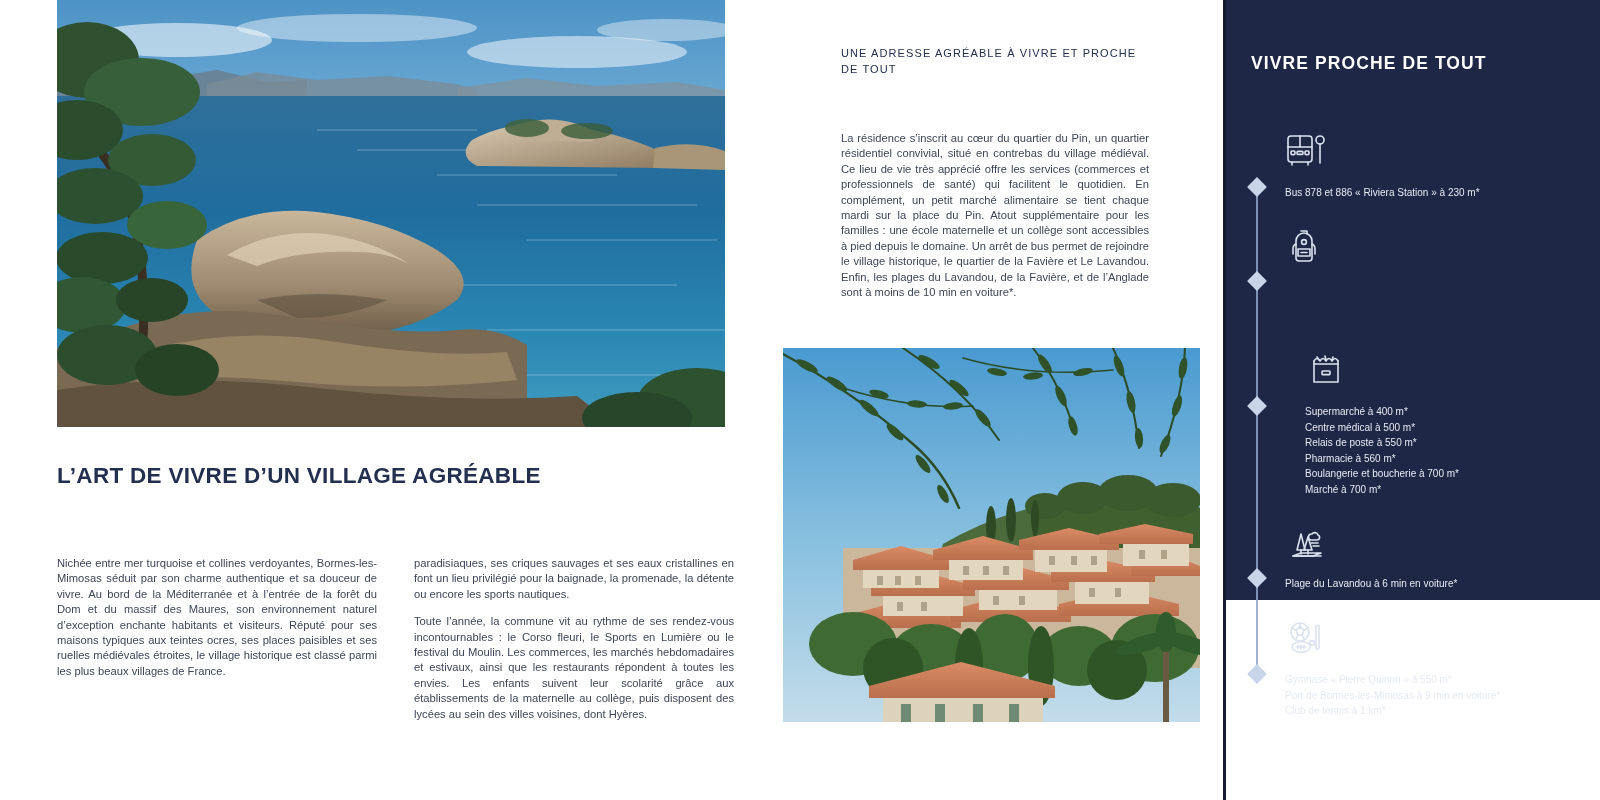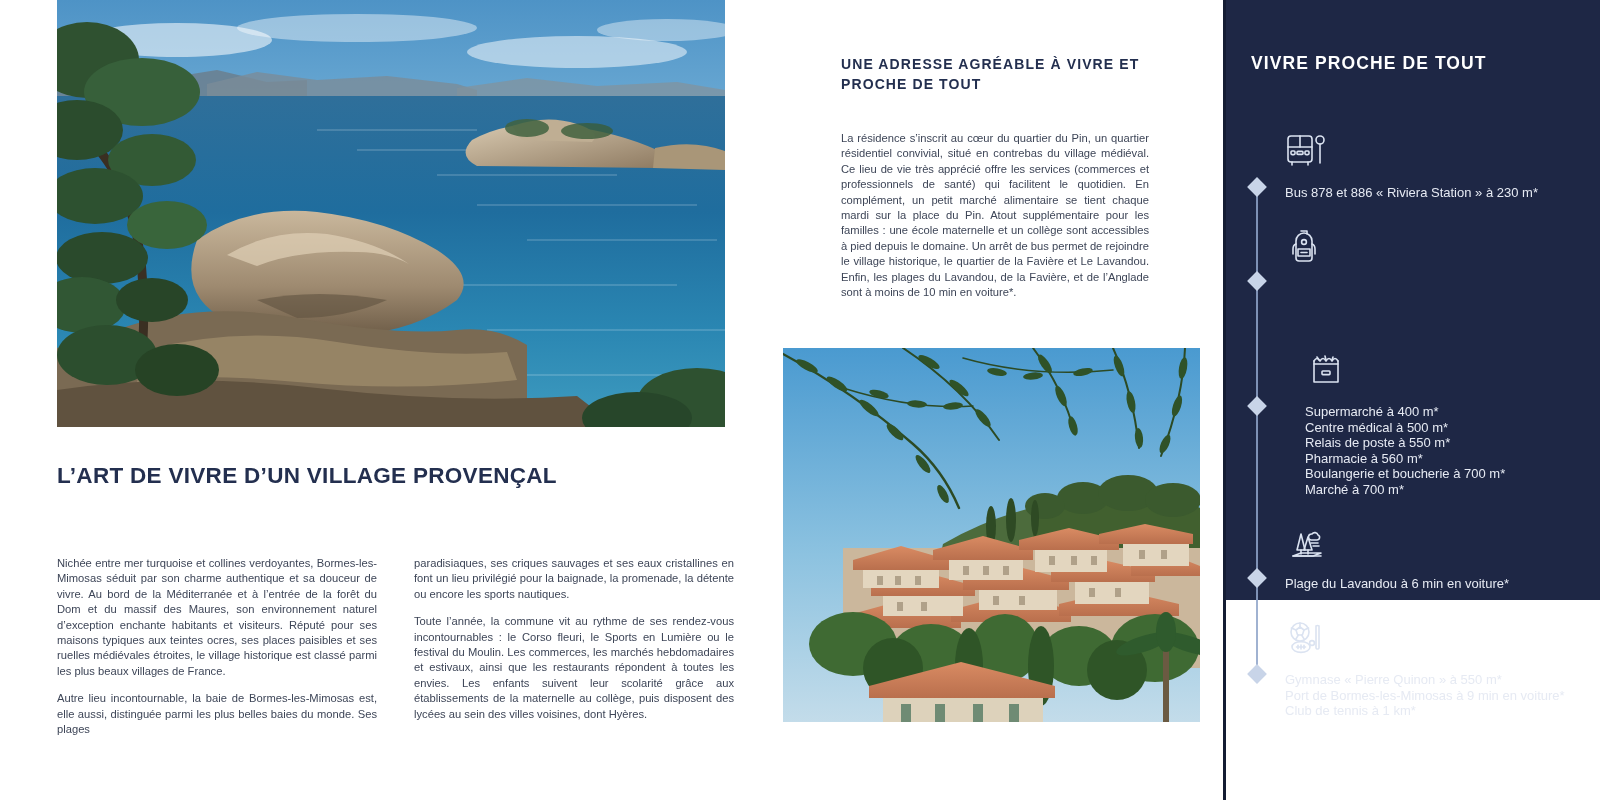--- a/index.html
+++ b/index.html
@@ -84,24 +84,24 @@
   
   .mid-col {
     position: absolute;
     left: 841px;
     top: 0px;
     width: 310px;
   }
   .mid-title {
     position: absolute;
     left: 0px;
-    top: 54px;
+    top: 46px;
     width: 310px;
-    font-size: 14px;
-    font-weight: bold;
+    font-size: 11px;
+    font-weight: normal;
     letter-spacing: 1.1px;
     line-height: 1.45;
     color: #232f4f;
     text-transform: uppercase;
   }
   .mid-para {
     position: absolute;
     left: 0px;
     top: 131px;
     width: 308px;
@@ -174,21 +174,21 @@
     left: 62px;
     width: 305px;
   }
   .poi-icon {
     width: 44px;
     height: 40px;
     margin-bottom: 12px;
   }
   .poi-icon svg { display: block; width: 100%; height: 100%; }
   .poi-lines {
-    font-size: 13px;
+    font-size: 10px;
     line-height: 15.6px;
     color: #e6eaf3;
   }
   .poi-lines div { white-space: normal; }
 </style>
 </head>
 <body>
 
 <div class="page">
 
@@ -274,27 +274,26 @@
           <ellipse cx="50" cy="355" rx="50" ry="30" fill="#2c4e2e"></ellipse>
           <ellipse cx="120" cy="370" rx="42" ry="26" fill="#264325"></ellipse>
         </g>
 
         <ellipse cx="640" cy="402" rx="60" ry="34" fill="#2e5130"></ellipse>
         <ellipse cx="580" cy="418" rx="55" ry="26" fill="#27462a"></ellipse>
       </svg>
     </div>
 
     <div class="left-heading">
-      <div class="h-strong">L’ART DE VIVRE D’UN VILLAGE PROVENÇAL</div>
+      <div class="h-strong">L’ART DE VIVRE D’UN VILLAGE AGRÉABLE</div>
     </div>
 
     <div class="left-body">
       <div class="col">
         <p>Nichée entre mer turquoise et collines verdoyantes, Bormes-les-Mimosas séduit par son charme authentique et sa douceur de vivre. Au bord de la Méditerranée et à l’entrée de la forêt du Dom et du massif des Maures, son environnement naturel d’exception enchante habitants et visiteurs. Réputé pour ses maisons typiques aux teintes ocres, ses places paisibles et ses ruelles médiévales étroites, le village historique est classé parmi les plus beaux villages de France.</p>
-        <p>Autre lieu incontournable, la baie de Bormes-les-Mimosas est, elle aussi, distinguée parmi les plus belles baies du monde. Ses plages</p>
       </div>
       <div class="col">
         <p>paradisiaques, ses criques sauvages et ses eaux cristallines en font un lieu privilégié pour la baignade, la promenade, la détente ou encore les sports nautiques.</p>
         <p>Toute l’année, la commune vit au rythme de ses rendez-vous incontournables : le Corso fleuri, le Sports en Lumière ou le festival du Moulin. Les commerces, les marchés hebdomadaires et estivaux, ainsi que les restaurants répondent à toutes les envies. Les enfants suivent leur scolarité grâce aux établissements de la maternelle au collège, puis disposent des lycées au sein des villes voisines, dont Hyères.</p>
       </div>
     </div>
   </div>
 
   <div class="mid-col">
     <div class="mid-title">UNE ADRESSE AGRÉABLE À VIVRE ET PROCHE DE TOUT</div>

